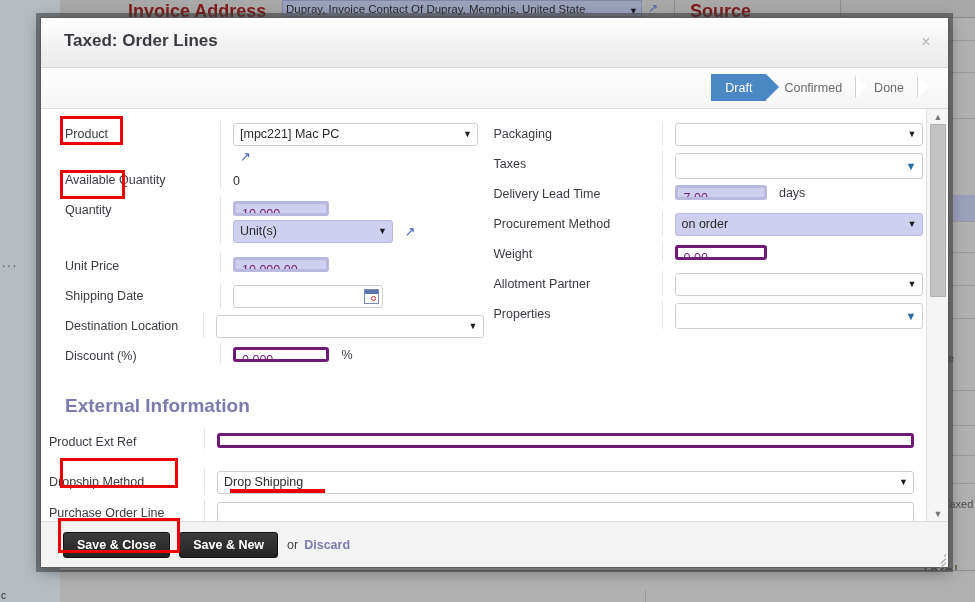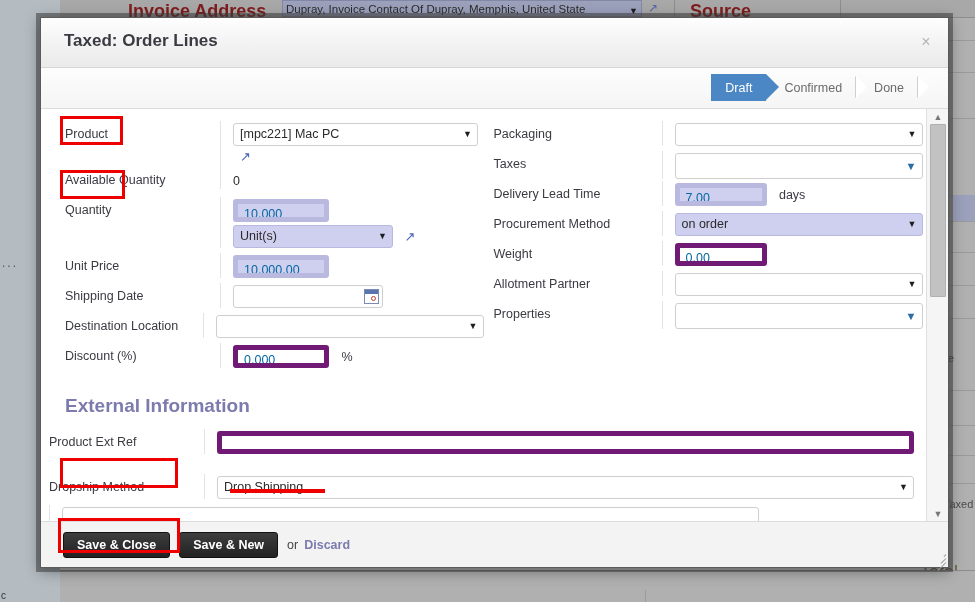--- a/index.html
+++ b/index.html
@@ -177,22 +177,22 @@
   .col-left .flabel { width: 155px; }
   .col-right .flabel { width: 168px; }
   .fvalue { flex: 1; padding-top: 2px; position: relative; }
   .sep-left {
     border-left: 1px solid #e3e3e3;
     padding-left: 12px;
   }
 
   
   .inp {
-    height: 23px; border: 5px solid #701a75; border-radius: 3px;
-    background: #ffffff; font-size: 12.5px; color: #0369a1;
+    height: 15px; border: 3px solid #701a75; border-radius: 3px;
+    background: #ffffff; font-size: 12.5px; color: #701a75;
     padding: 0 6px; line-height: 21px; display: inline-block;
     vertical-align: middle; white-space: nowrap; overflow: hidden;
   }
   .inp.req { background: #cfcfef; border-color: #b9b9e0; }
   .sel {
     position: relative; height: 23px; border: 1px solid #cfcfcf; border-radius: 3px;
     background: #ffffff; font-size: 12.5px; color: #2b2b2b;
     padding: 0 20px 0 6px; line-height: 21px; display: inline-block;
     vertical-align: middle; white-space: nowrap; overflow: hidden;
   }
@@ -497,20 +497,21 @@
         <div class="flabel">Dropship Method</div>
         <div class="fvalue sep-left">
           <span class="sel" style="width:697px">
             <span>Drop Shipping</span>
             <span class="caret">▼</span>
           </span>
         </div>
       </div>
 
       <div class="full-row" style="margin-top:6px">
+        <div class="flabel">Purchase Order Line</div>
         <div class="fvalue sep-left">
           <span class="sel" style="width:697px">
             <span></span>
           </span>
         </div>
       </div>
 
     </div>
 
     <div id="modal-sb">

